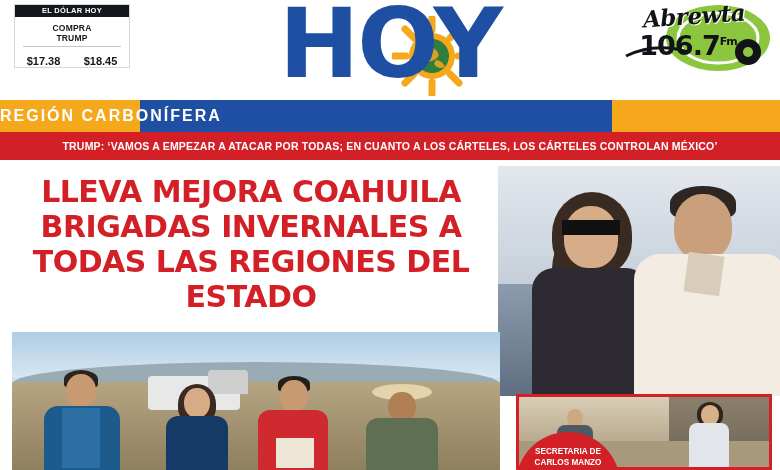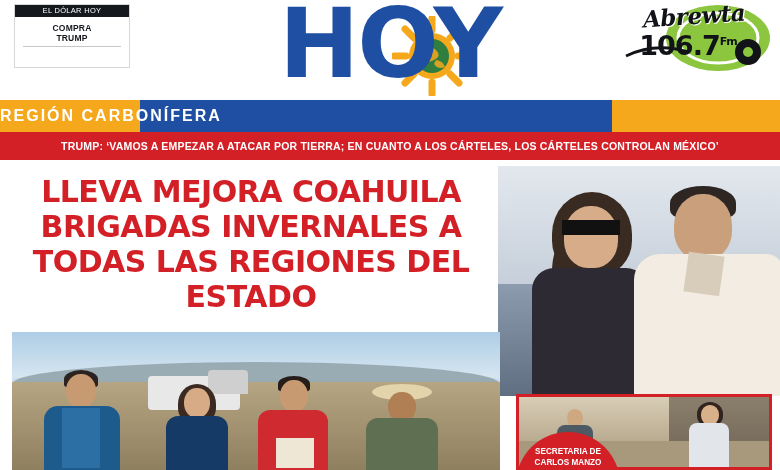--- a/index.html
+++ b/index.html
@@ -33,21 +33,21 @@
     height: 62px;
     background: #ffffff;
     border: 1px solid #d7d7d7;
     text-align: center;
     z-index: 6;
   }
   .dollar-title {
     background: #15181c;
     color: #ffffff;
     font-size: 7.5px;
-    font-weight: normal;
+    font-weight: bold;
     letter-spacing: .3px;
     line-height: 12px;
     height: 12px;
   }
   .dollar-cols {
     display: flex;
     justify-content: space-around;
     font-size: 8.5px;
     font-weight: bold;
     color: #15181c;
@@ -366,20 +366,24 @@
 
 <div class="masthead nosel">
 
   <div class="dollar-box">
     <div class="dollar-title">EL DÓLAR HOY</div>
     <div class="dollar-cols">
       <span>COMPRA</span>
       <span>TRUMP</span>
     </div>
     <div class="dollar-rule"></div>
+    <div class="dollar-vals">
+      <span>$17.38</span>
+      <span>$18.45</span>
+    </div>
   </div>
 
   <svg class="sun" viewBox="0 0 80 80">
     <g>
       <circle cx="40" cy="40" r="23" fill="#f5a81c"></circle>
       <g stroke="#f5a81c" stroke-width="7" stroke-linecap="round">
         <line x1="40" y1="2" x2="40" y2="14"></line>
         <line x1="40" y1="66" x2="40" y2="78"></line>
         <line x1="2" y1="40" x2="14" y2="40"></line>
         <line x1="66" y1="40" x2="78" y2="40"></line>
@@ -411,21 +415,21 @@
       <span>106.7</span><span class="fm">Fm</span>
     </div>
   </div>
 </div>
 
 <div class="region-bar nosel">
   <span class="region-label">REGIÓN CARBONÍFERA</span>
 </div>
 
 <div class="ticker nosel">
-  <span>TRUMP: ‘VAMOS A EMPEZAR A ATACAR POR TIERRA; EN CUANTO A LOS CÁRTELES, LOS CÁRTELES CONTROLAN MÉXICO’</span>
+  <span>TRUMP: ‘VAMOS A EMPEZAR A ATACAR POR TODAS; EN CUANTO A LOS CÁRTELES, LOS CÁRTELES CONTROLAN MÉXICO’</span>
 </div>
 
 <div class="main">
 
   <div class="lead-headline nosel">LLEVA MEJORA COAHUILA BRIGADAS INVERNALES A TODAS LAS REGIONES DEL ESTADO</div>
 
   <div class="photo-couple">
     <div class="pc-wall"></div>
     <div class="pc-floor"></div>
     <div class="pc-woman-hair"></div>

